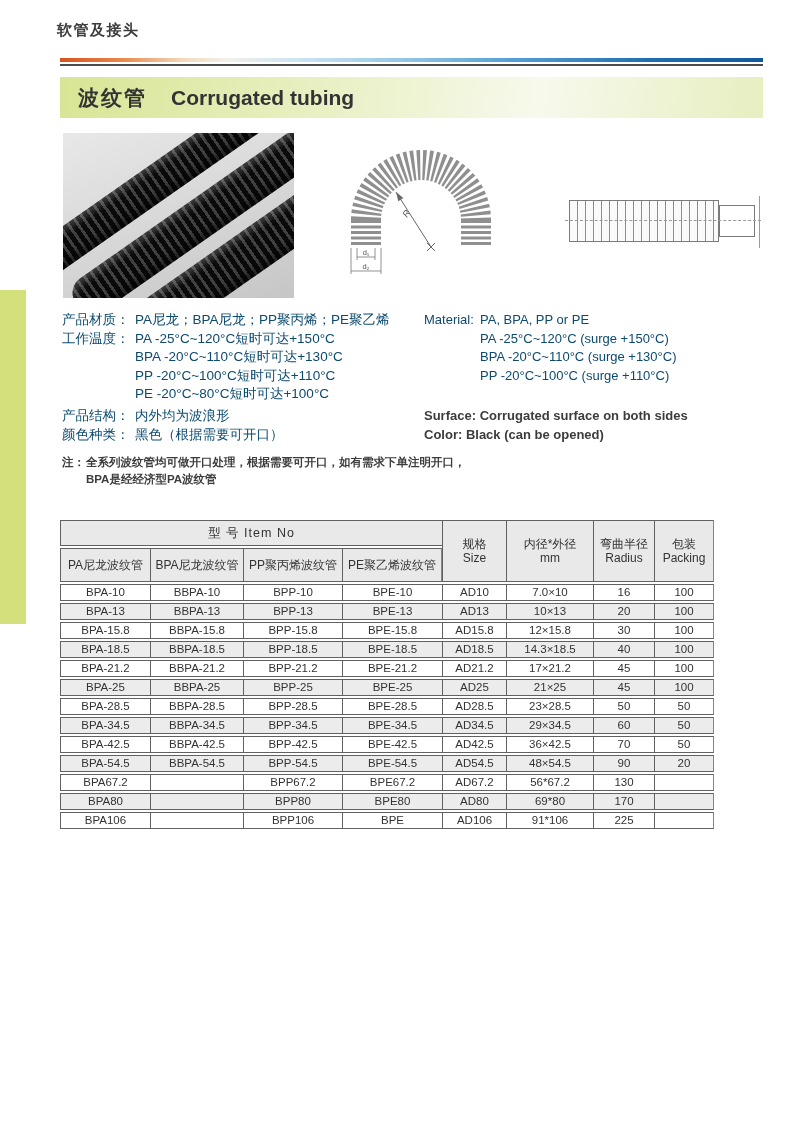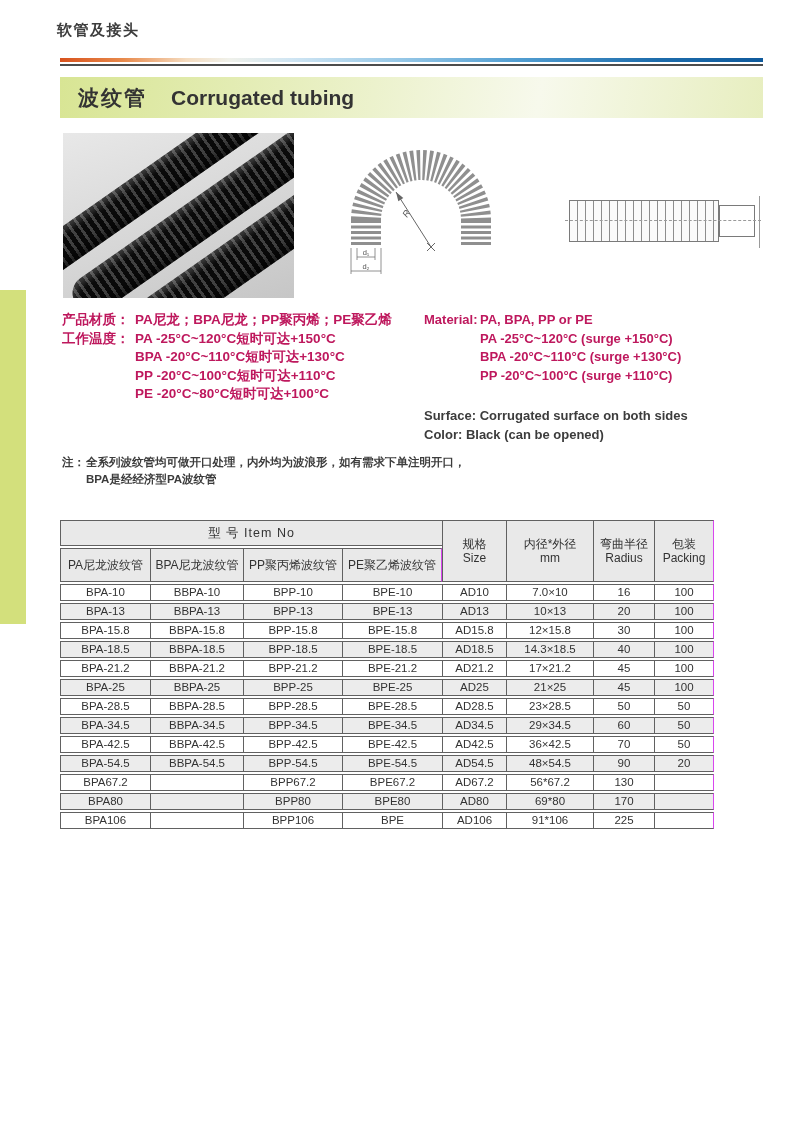--- a/index.html
+++ b/index.html
@@ -32,21 +32,21 @@
   .diagram-arch { position:absolute; left:336px; top:142px; width:170px; height:140px; background:#fff; }
   .diagram-tube { position:absolute; left:565px; top:194px; width:198px; height:56px; }
   .dt-corrugated { position:absolute; left:4px; top:6px; width:150px; height:42px;
     border:1px solid #7a7a7a; box-sizing:border-box;
     background:repeating-linear-gradient(90deg,#fafafa 0 7px,#8d8d8d 7px 8px); }
   .dt-smooth { position:absolute; left:154px; top:11px; width:36px; height:32px;
     border:1px solid #7a7a7a; box-sizing:border-box; background:#fff; }
   .dt-centerline { position:absolute; left:0; top:26px; width:196px; height:0; border-top:1px dashed #9a9a9a; }
   .dt-extline { position:absolute; left:194px; top:2px; width:0; height:52px; border-left:1px solid #9a9a9a; }
 
-  .spec-grid { position:absolute; display:grid; font-weight:bold; color:#be185d; }
+  .spec-grid { position:absolute; display:grid; font-weight:normal; color:#0c4a6e; }
   .spec-zh   { left:62px;  top:311px; grid-template-columns:73px auto; font-size:13.5px; line-height:18.5px; }
   .spec-en   { left:424px; top:311px; grid-template-columns:56px auto; font-size:13px;   line-height:18.5px; }
   .struct-zh { left:62px;  top:407px; grid-template-columns:73px auto; font-size:13.5px; line-height:18.5px; }
   .struct-en { left:424px; top:407px; font-size:13px; line-height:18.5px; font-weight:bold; position:absolute; color:#3c3c3c; }
   .note { position:absolute; left:62px; top:454px; font-size:11.5px; line-height:17px; font-weight:bold; color:#3c3c3c; display:grid; grid-template-columns:24px auto; }
 
   .spec-table { position:absolute; left:60px; top:518px; border-collapse:separate; border-spacing:0 2px;
     text-align:center; color:#333; }
   .spec-table th, .spec-table td { border-top:1px solid #616161; border-bottom:1px solid #616161; border-left:1px solid #616161; padding:0 2px; }
   .spec-table th:last-child, .spec-table td:last-child { border-right:1px solid #d946ef; }
@@ -129,28 +129,34 @@
     <span>PA, BPA, PP or PE</span>
     <span></span>
     <span>PA -25°C~120°C (surge +150°C)</span>
     <span></span>
     <span>BPA -20°C~110°C (surge +130°C)</span>
     <span></span>
     <span>PP -20°C~100°C (surge +110°C)</span>
     <span></span>
   </div>
 
+  <div class="spec-grid struct-zh">
+    <span>产品结构：</span>
+    <span>内外均为波浪形</span>
+    <span>颜色种类：</span>
+    <span>黑色（根据需要可开口）</span>
+  </div>
   <div class="struct-en">
     <div>Surface: Corrugated surface on both sides</div>
     <div>Color: Black (can be opened)</div>
   </div>
 
   <div class="note">
     <span>注：</span>
-    <span>全系列波纹管均可做开口处理，内外均为波浪形，如有需求下单注明开口，</span>
+    <span>全系列波纹管均可做开口处理，根据需要可开口，如有需求下单注明开口，</span>
     <span></span>
     <span>BPA是经经济型PA波纹管</span>
   </div>
 
   <table class="spec-table">
     <colgroup>
       <col style="width:90px">
         <col style="width:93px">
         <col style="width:99px">
         <col style="width:100px">

